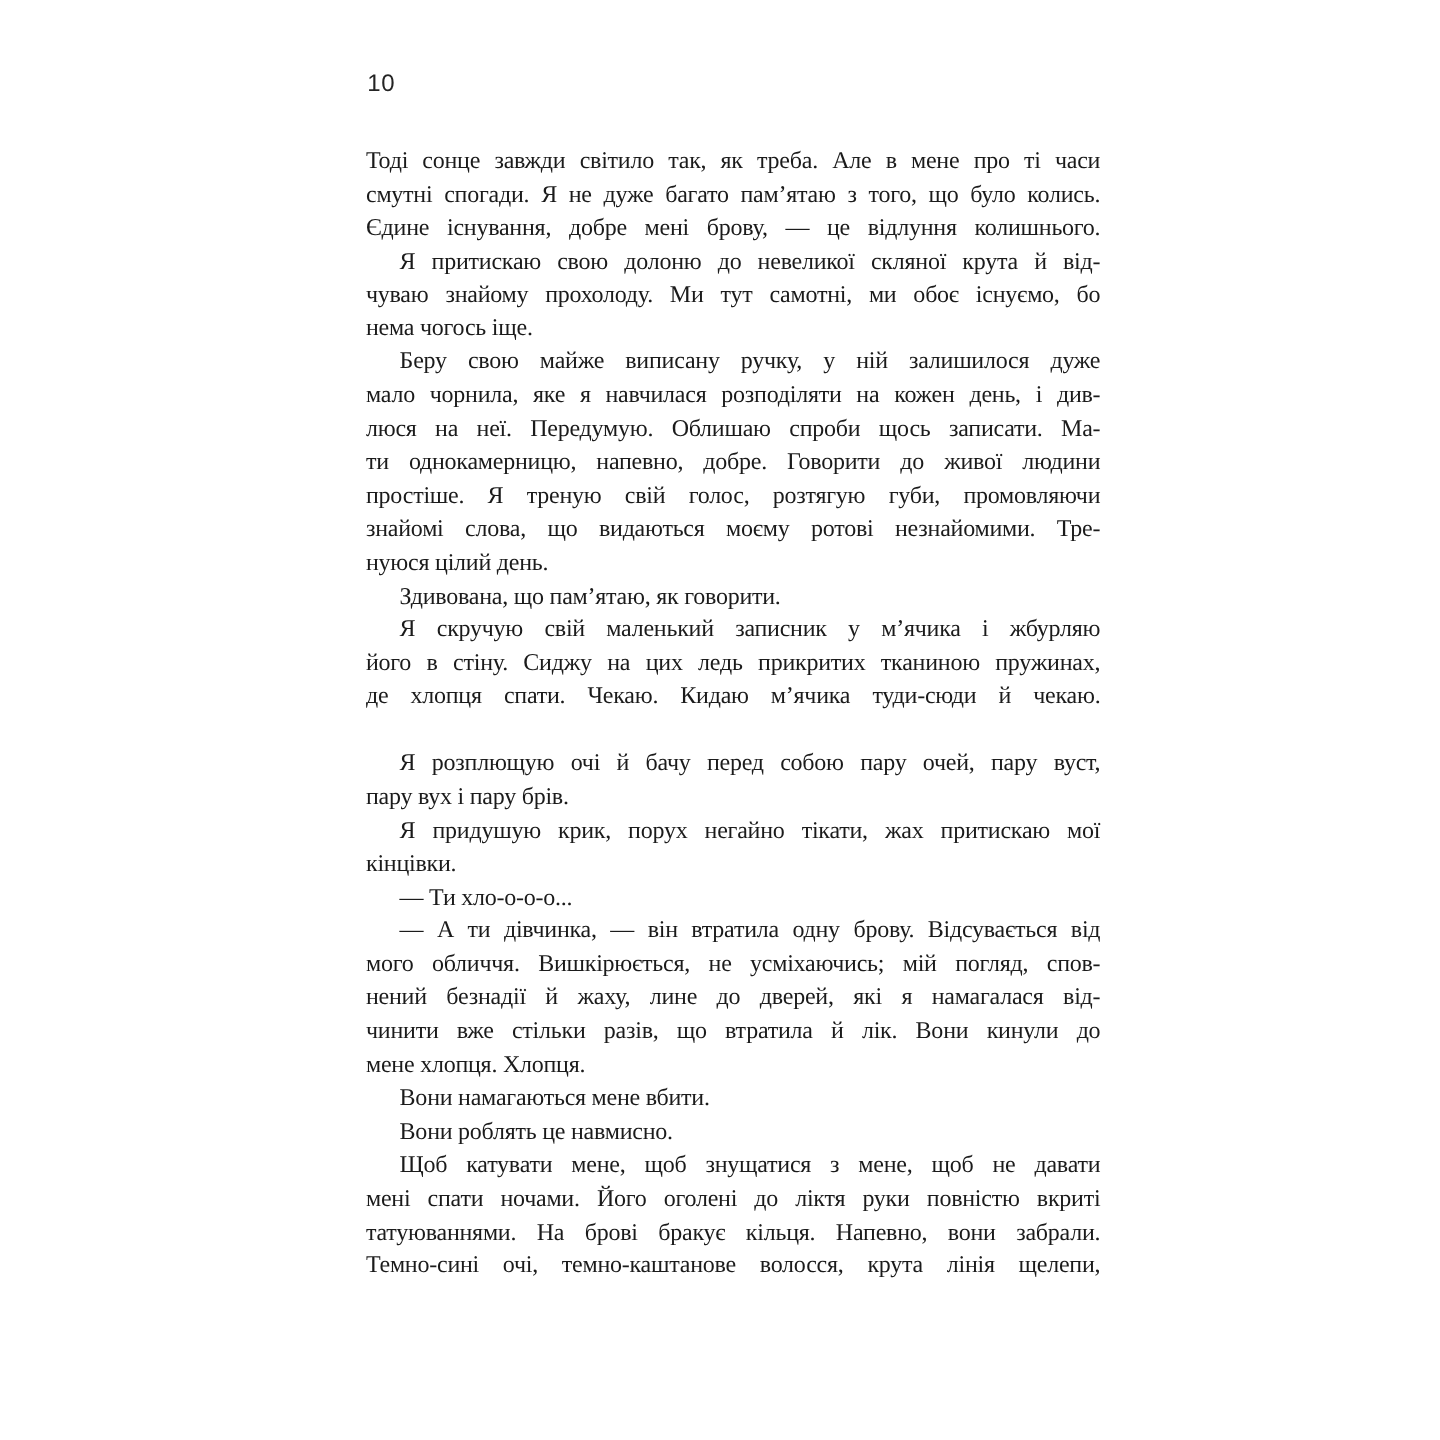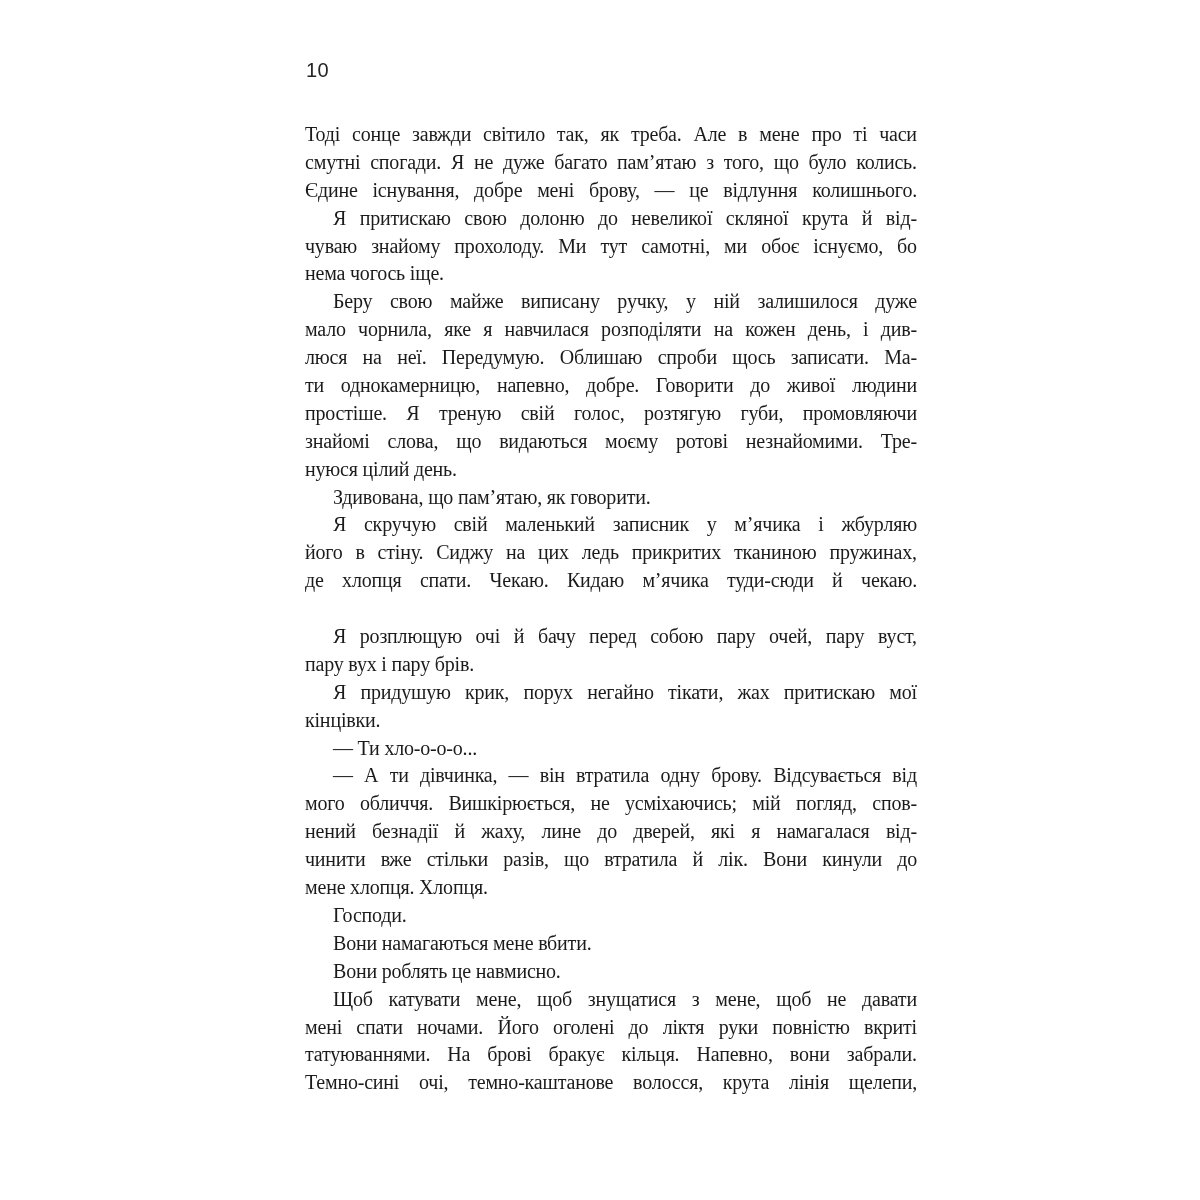--- a/index.html
+++ b/index.html
@@ -300,21 +300,20 @@
         <span>разів,</span>
         <span>що</span>
         <span>втратила</span>
         <span>й</span>
         <span>лік.</span>
         <span>Вони</span>
         <span>кинули</span>
         <span>до</span>
       </div>
       <div class="line">мене хлопця. Хлопця.</div>
-      <div class="line indent">Господи.</div>
       <div class="line indent">Вони намагаються мене вбити.</div>
       <div class="line indent">Вони роблять це навмисно.</div>
       <div class="line indent justify">
         <span>Щоб</span>
         <span>катувати</span>
         <span>мене,</span>
         <span>щоб</span>
         <span>знущатися</span>
         <span>з</span>
         <span>мене,</span>

